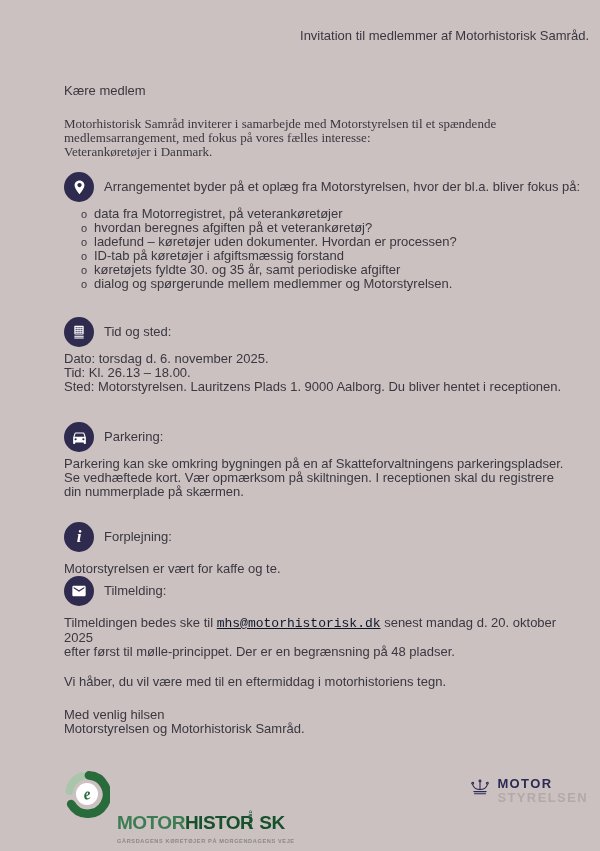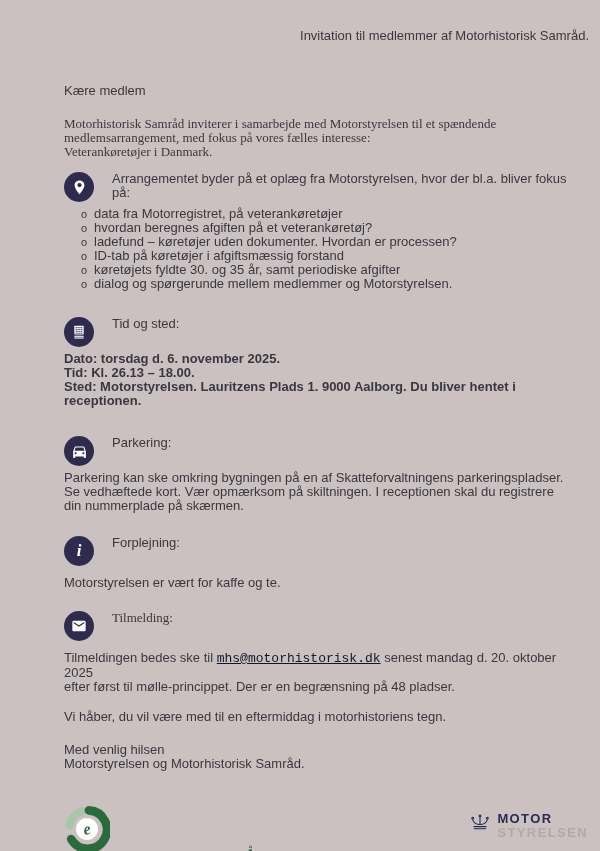--- a/index.html
+++ b/index.html
@@ -11,38 +11,38 @@
     -webkit-font-smoothing:antialiased;
   }
   .page{position:relative;width:600px;height:851px;overflow:hidden;padding-left:16px;}
   .header-line{
     padding-top:29px;padding-right:27px;
     text-align:right;font-size:13px;line-height:14px;
   }
   .content{padding-left:48px;padding-right:28px;font-size:13px;line-height:14px;}
   .greeting{margin-top:41px;}
   .intro{margin-top:19px;font-family:Liberation Serif, serif;}
-  .icon-row{display:flex;gap:18px;}
+  .icon-row{display:flex;align-items:center;gap:10px;}
   .icon-circle{
     width:30px;height:30px;border-radius:50%;
     background:#2e2b4e;flex:0 0 30px;
     display:flex;align-items:center;justify-content:center;
   }
   .icon-circle svg{display:block;}
   .row-agenda{margin-top:13px;}
   .bullets{margin-top:5px;}
   .bullet{display:flex;line-height:14px;}
   .bullet .marker{width:13px;margin-left:17px;font-size:11px;flex:0 0 13px;}
   .row-time{margin-top:26px;}
-  .time-lines{margin-top:5px;font-weight:bold;}
+  .time-lines{margin-top:5px;}
   .row-parking{margin-top:28px;}
   .parking-lines{margin-top:5px;}
   .row-catering{margin-top:23px;}
   .catering-text{margin-top:10px;}
-  .row-signup{margin-top:21px;font-family:Liberation Serif, serif;}
+  .row-signup{}
   .signup-lines{margin-top:10px;}
   .email-link{color:#0f172a;text-decoration:underline;cursor:pointer;font-family:Liberation Mono, monospace;}
   .hope{margin-top:16px;}
   .regards{margin-top:19px;}
   .info-glyph{
     font-family:"Liberation Serif", serif;
     font-style:italic;font-weight:bold;
     color:#ffffff;font-size:17px;line-height:1;
     margin-top:-1px;
   }

